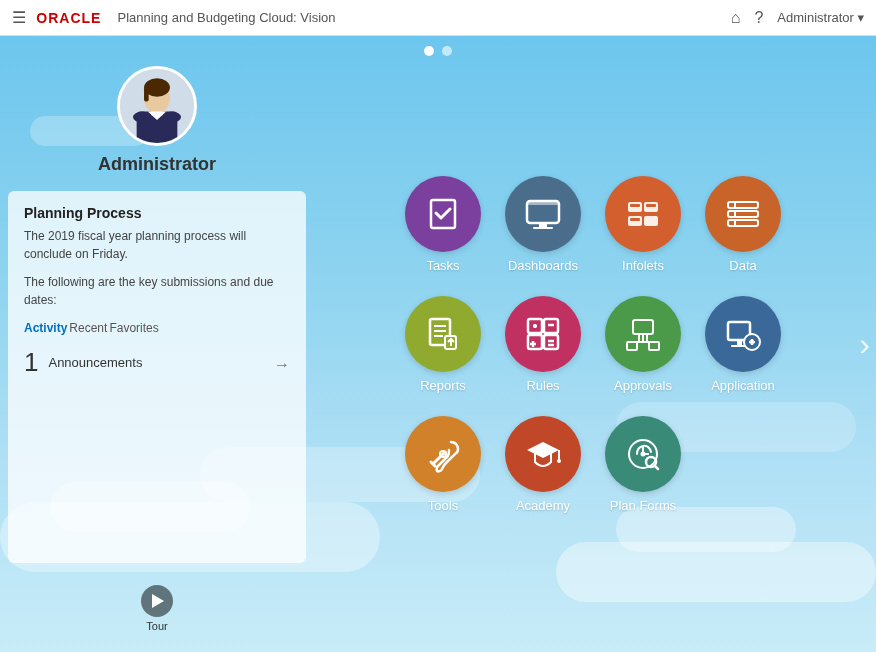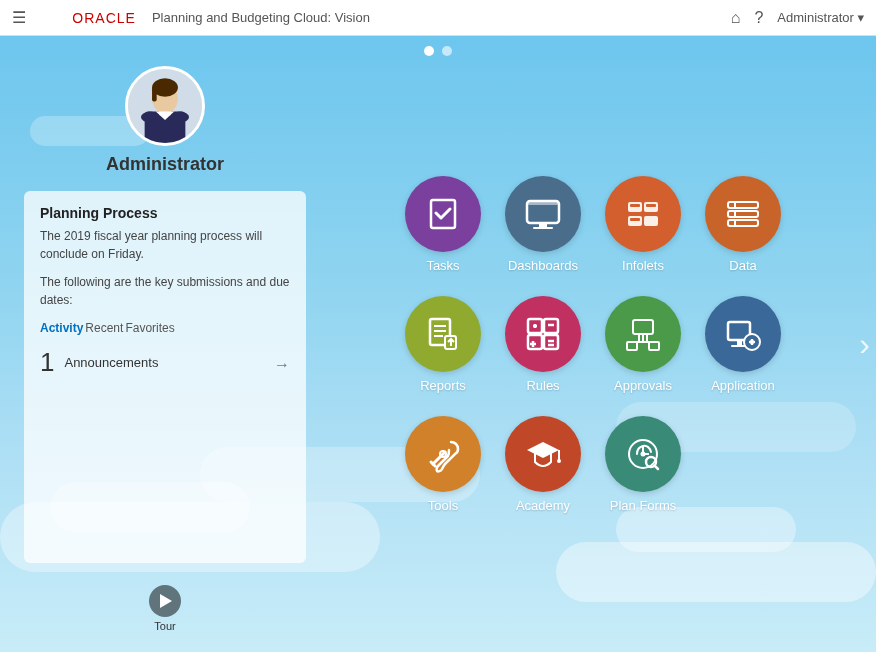--- a/index.html
+++ b/index.html
@@ -28,24 +28,23 @@
       align-items: center;
       gap: 10px;
     }
     .hamburger-icon {
       font-size: 16px;
       color: #555;
       cursor: pointer;
     }
     .oracle-logo {
       font-size: 14px;
-      font-weight: normal;
+      font-weight: bold;
       color: #c00;
       letter-spacing: 1px;
-      margin-left: 36px;
     }
     .header-title {
       font-size: 13px;
       color: #555;
       margin-left: 6px;
     }
     .header-right {
       display: flex;
       align-items: center;
       gap: 14px;
@@ -97,21 +96,21 @@
     }
 
     
     .left-panel {
       width: 330px;
       min-width: 330px;
       position: relative;
       z-index: 2;
       display: flex;
       flex-direction: column;
-      padding: 30px 24px 20px 24px;
+      padding: 30px 24px 20px 8px;
     }
 
     
     .avatar-section {
       display: flex;
       flex-direction: column;
       align-items: center;
       margin-bottom: 16px;
     }
     .avatar-circle {

